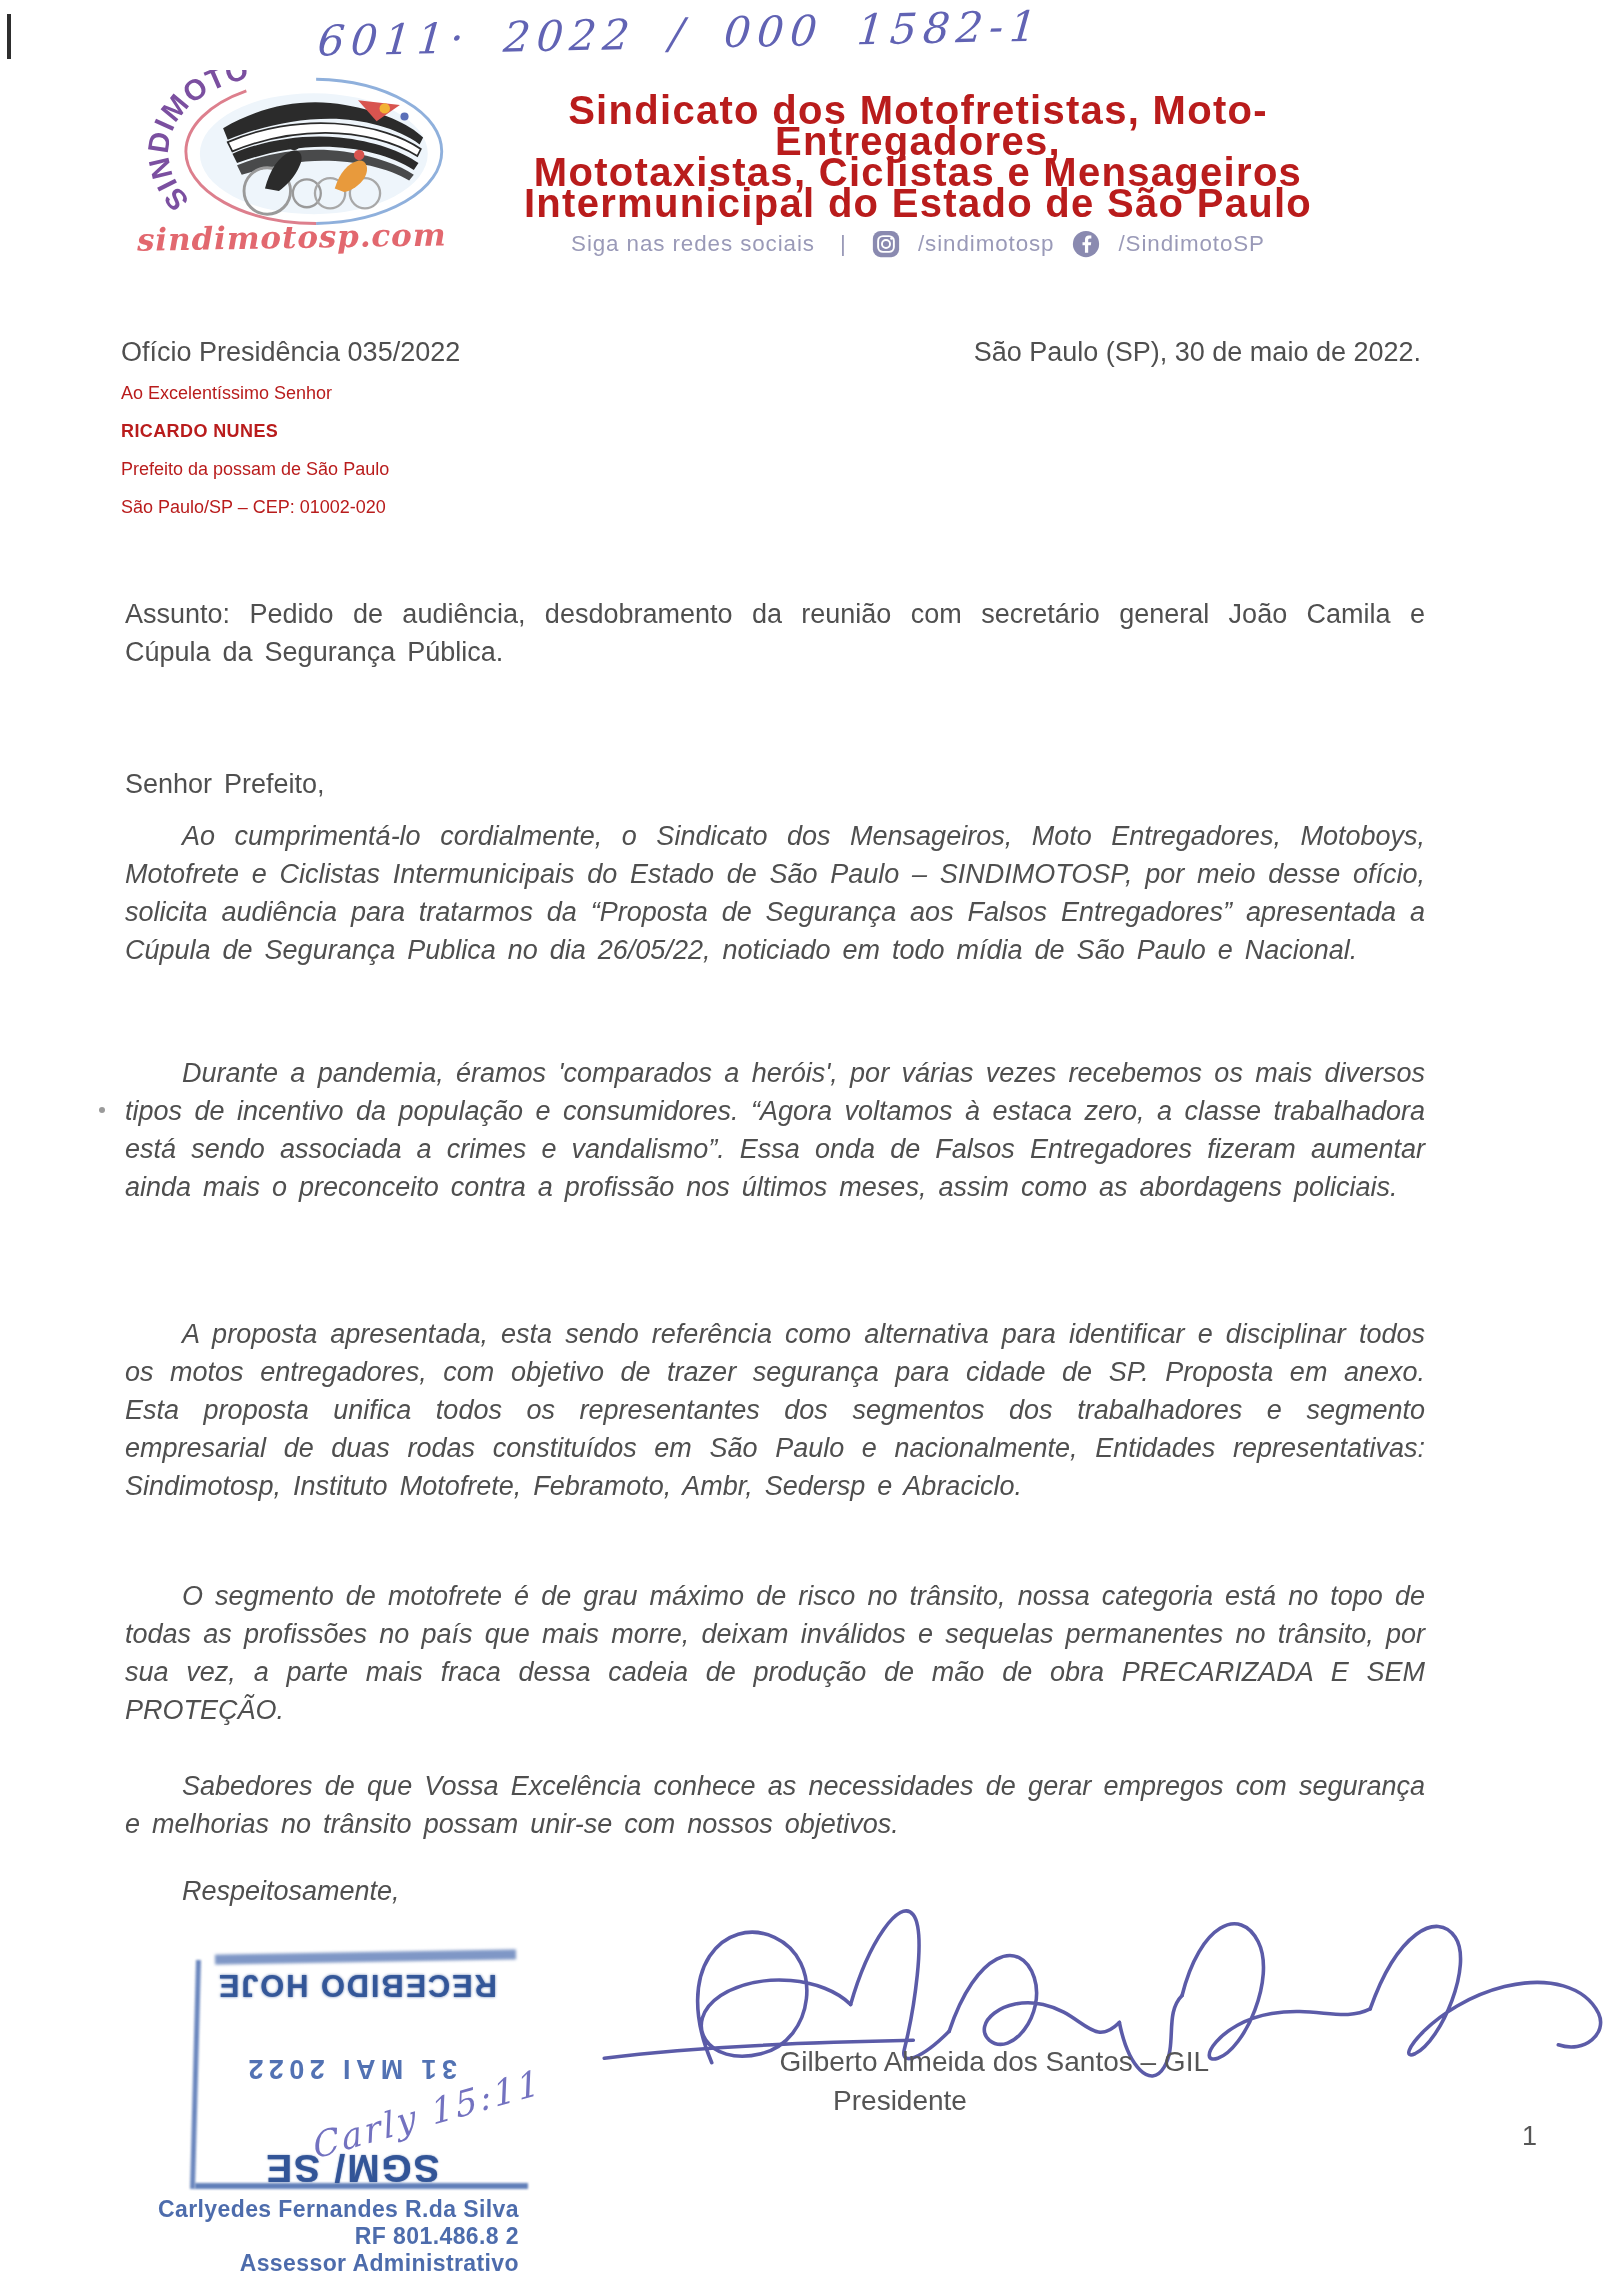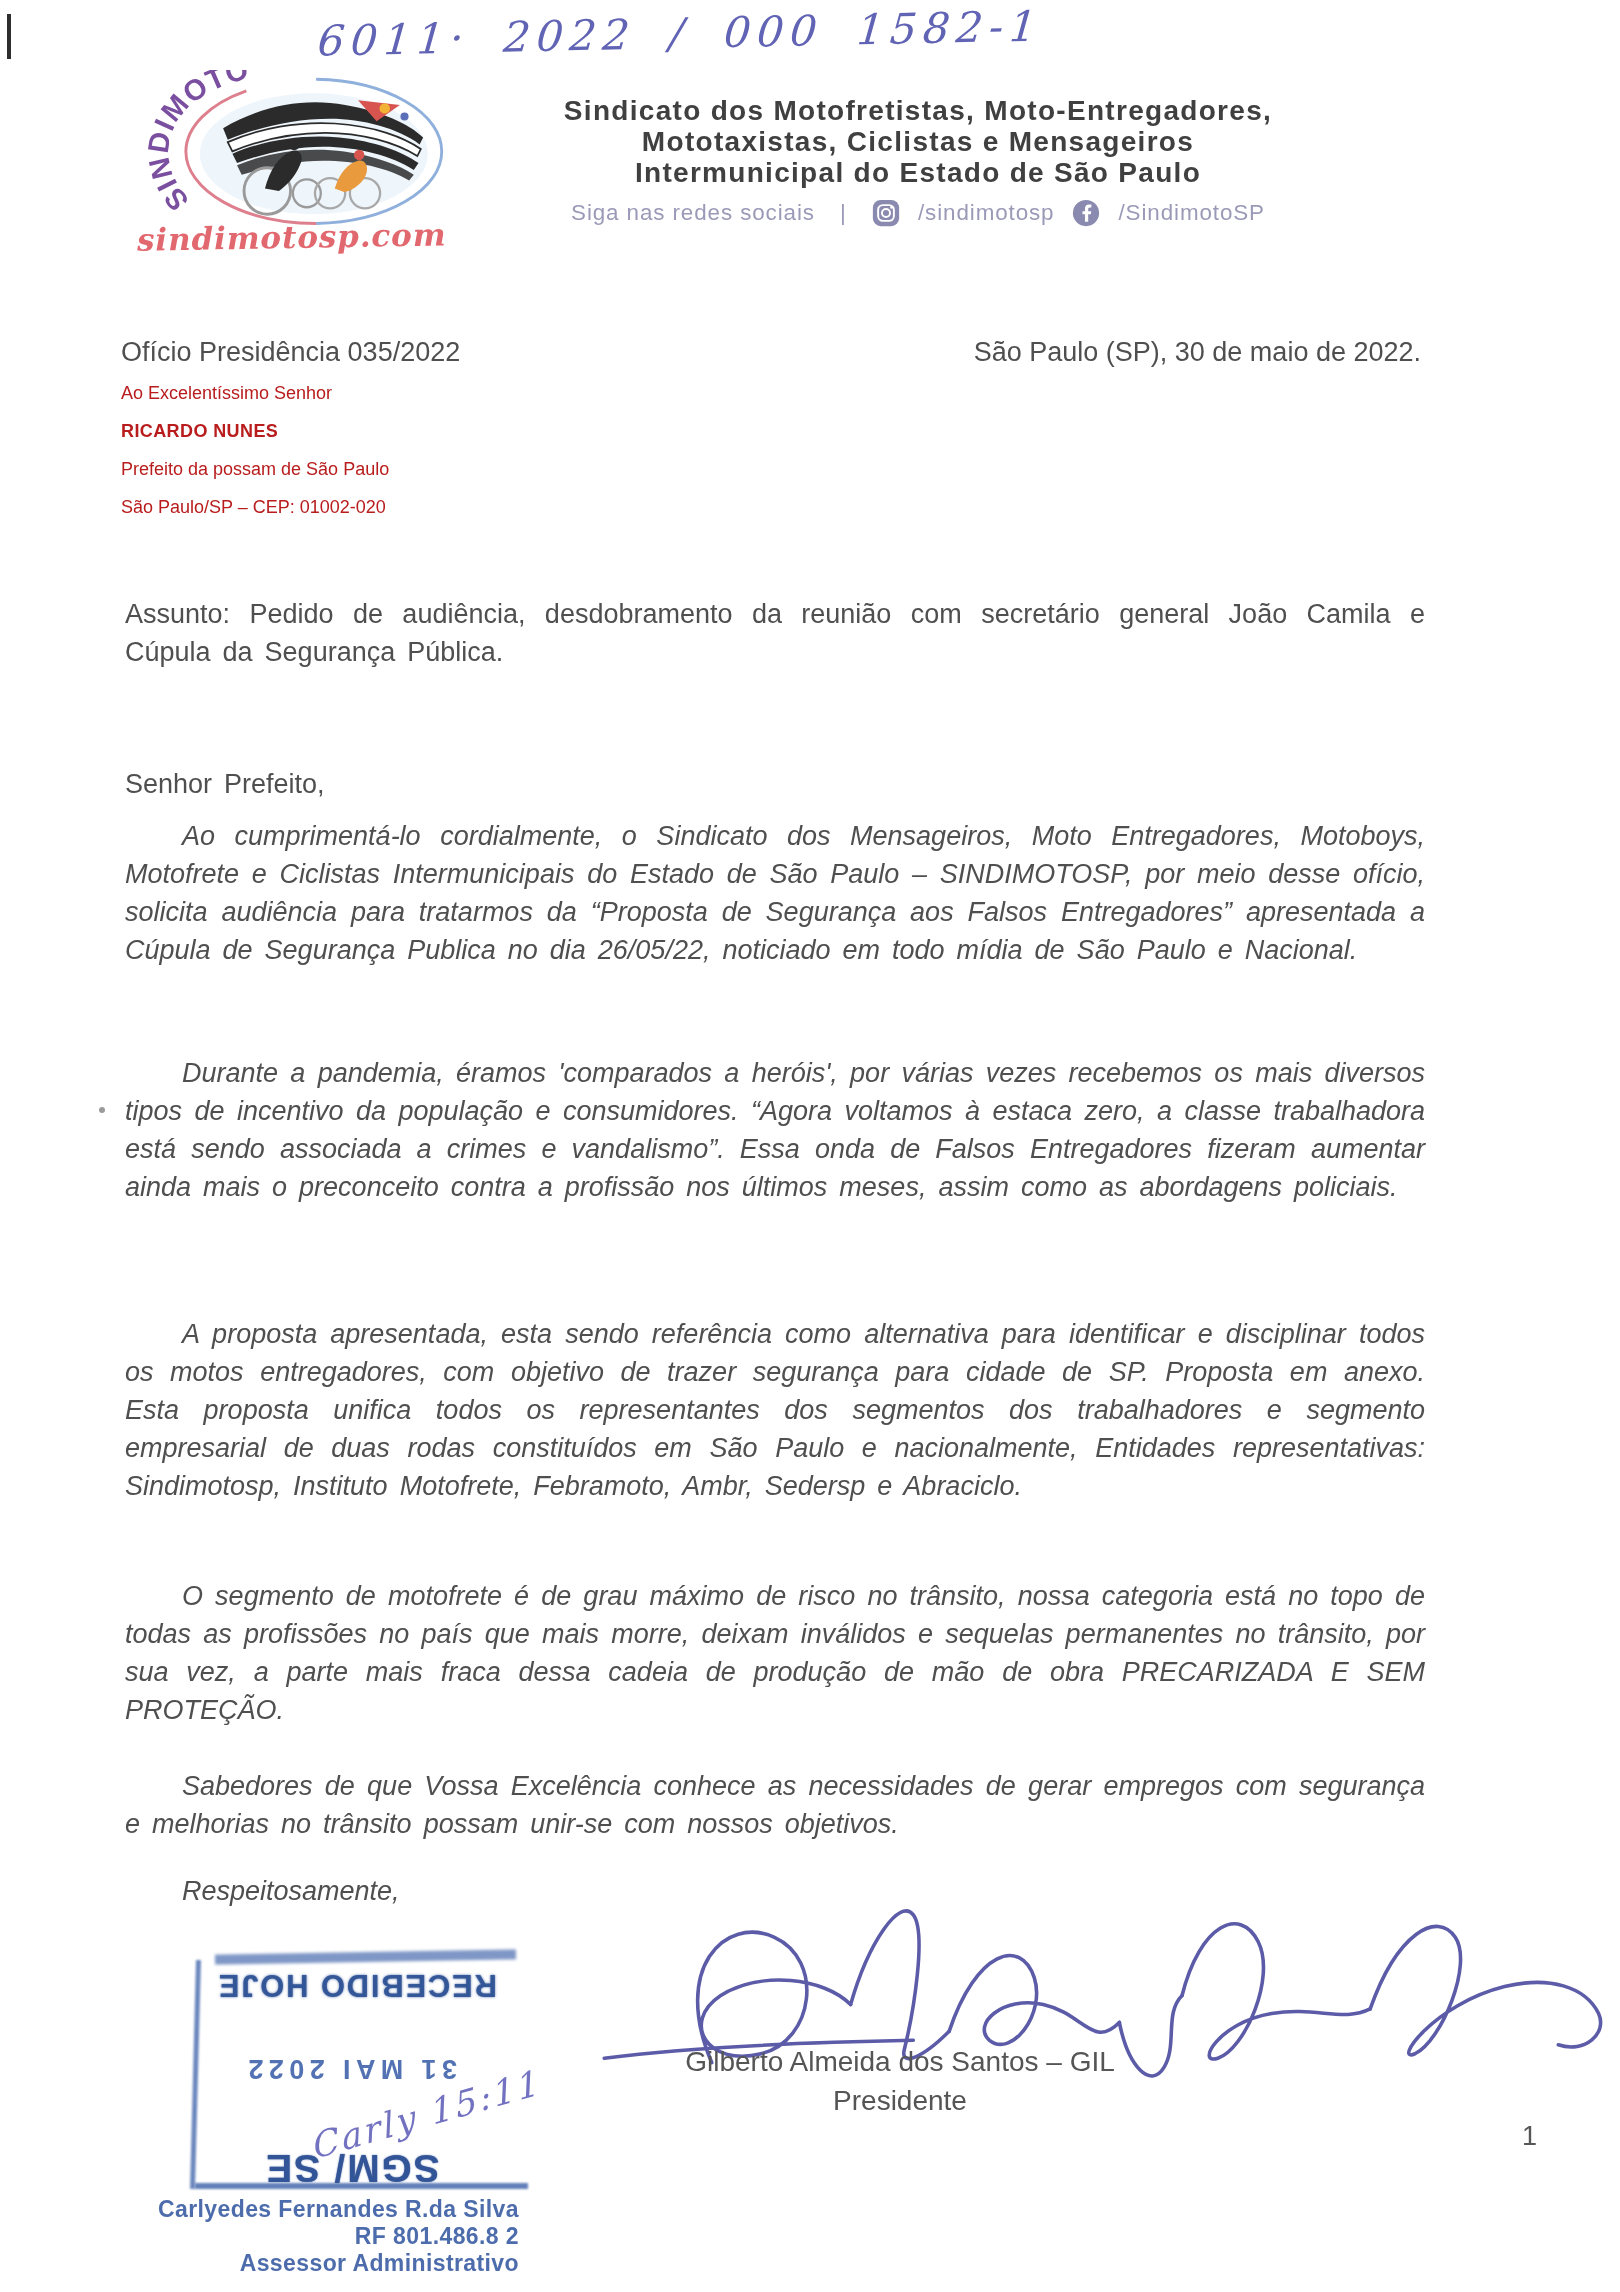--- a/index.html
+++ b/index.html
@@ -19,21 +19,21 @@
   }
   
   .logo-wrap{position:absolute;left:130px;top:70px;width:358px;}
   .logo-site{
     position:absolute;left:7.2px;top:149px;
     font-family:"DejaVu Serif",serif;font-style:italic;font-weight:bold;
     font-size:31px;color:#e2686f;letter-spacing:0.9px;transform:rotate(-1deg);
   }
   .header-text{position:absolute;left:488px;top:95px;width:860px;text-align:center;}
   .header-title{
-    font-weight:bold;font-size:28px;line-height:31px;color:#404040;letter-spacing:1.3px;
+    font-weight:bold;font-size:40px;line-height:31px;color:#b91c1c;letter-spacing:1.3px;
   }
   .social-row{
     margin-top:10.7px;font-size:22.4px;color:#9a9ab8;letter-spacing:0.9px;
     display:flex;align-items:center;justify-content:center;gap:18px;
   }
   .social-row .sep{margin:0 7.2px;}
   .sicon{width:28px;height:28px;display:inline-block;vertical-align:middle;}
   
   .meta-row{
     position:absolute;left:121px;top:337px;width:1300px;
@@ -51,21 +51,21 @@
   .t-subject{top:591px;}
   .t-greeting{top:761px;}
   .t-p1{top:813px;}
   .t-p2{top:1050px;}
   .t-p3{top:1311px;}
   .t-p4{top:1573px;}
   .t-p5{top:1763px;}
   .t-closing{top:1868px;}
   
   .sig-svg{position:absolute;left:555px;top:1888px;width:1066px;height:224px;}
-  .sig-name{position:absolute;left:591px;top:2046px;width:618px;text-align:center;
+  .sig-name{position:absolute;left:591px;top:2046px;width:618px;text-align:right;
     font-size:28px;color:#555;}
   .sig-role{position:absolute;left:591px;top:2085px;width:618px;text-align:center;
     font-size:28px;color:#555;}
   
   .stamp{color:#3a5fa8;}
   .st-left{position:absolute;left:193px;top:1960px;width:4.5px;height:229px;
     background:rgba(58,95,168,.75);filter:blur(0.9px);transform:rotate(1.5deg);}
   .st-bottom{position:absolute;left:195px;top:2183px;width:333px;height:6.3px;
     background:rgba(58,95,168,.8);filter:blur(0.9px);}
   .st-top{position:absolute;left:215px;top:1952px;width:301px;height:9.9px;

